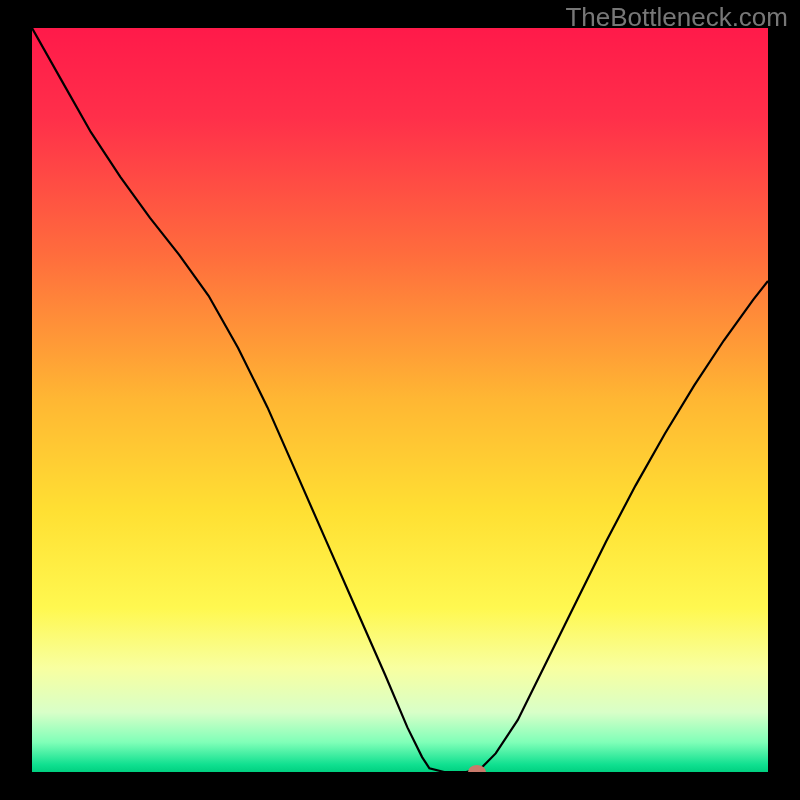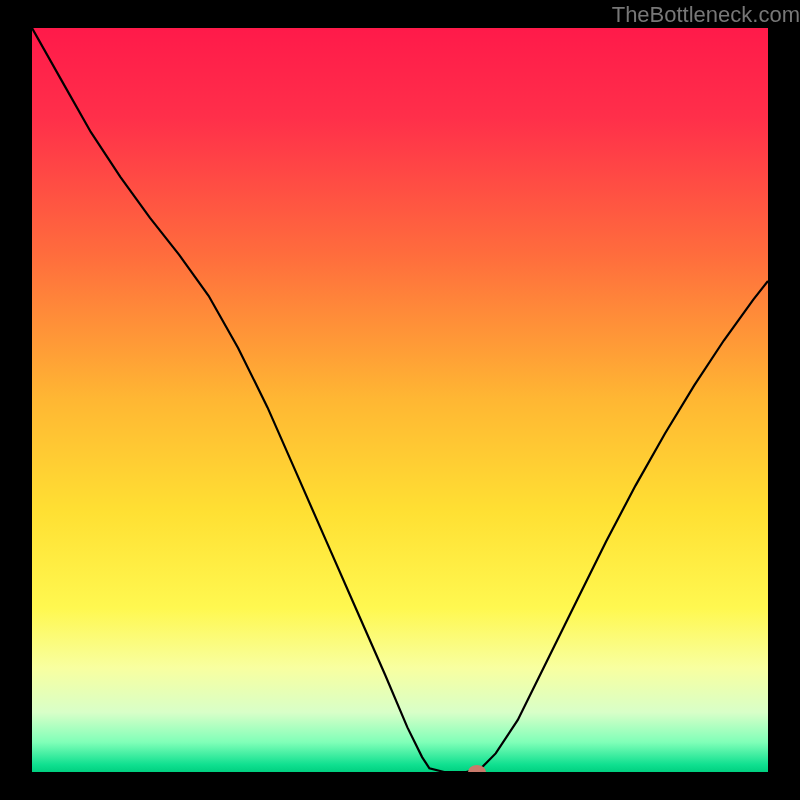--- a/index.html
+++ b/index.html
@@ -7,23 +7,23 @@
     width: 800px;
     height: 800px;
     background: #000;
     position: relative;
     font-family: Arial, sans-serif;
     overflow: hidden;
   }
   .watermark {
     position: absolute;
     top: 2px;
-    right: 0;
+    right: 12px;
     color: #777;
-    font-size: 22px;
+    font-size: 26px;
     font-weight: 500;
     z-index: 10;
   }
   .plot-area {
     position: absolute;
     left: 32px;
     top: 28px;
     width: 736px;
     height: 744px;
     overflow: hidden;

